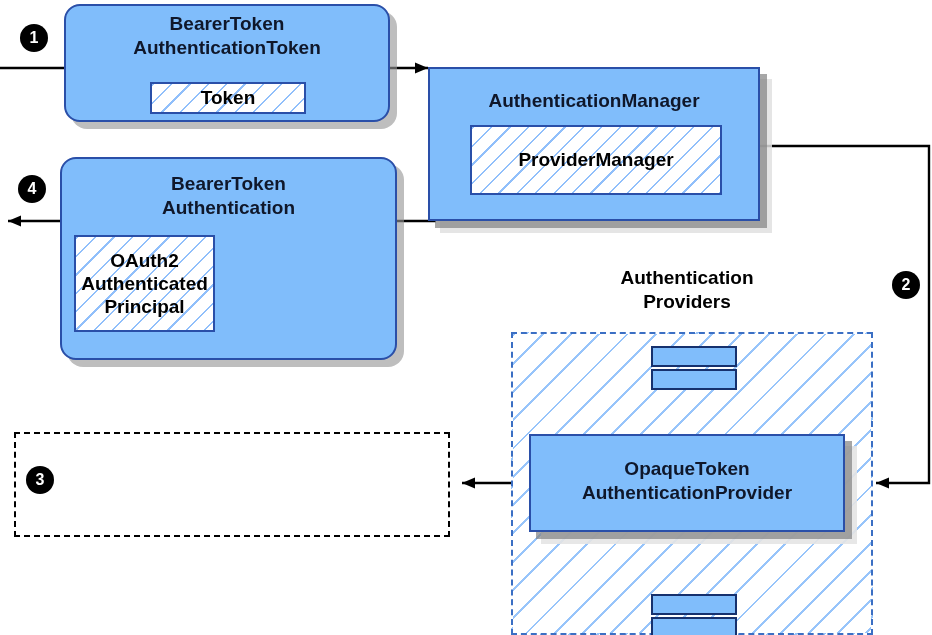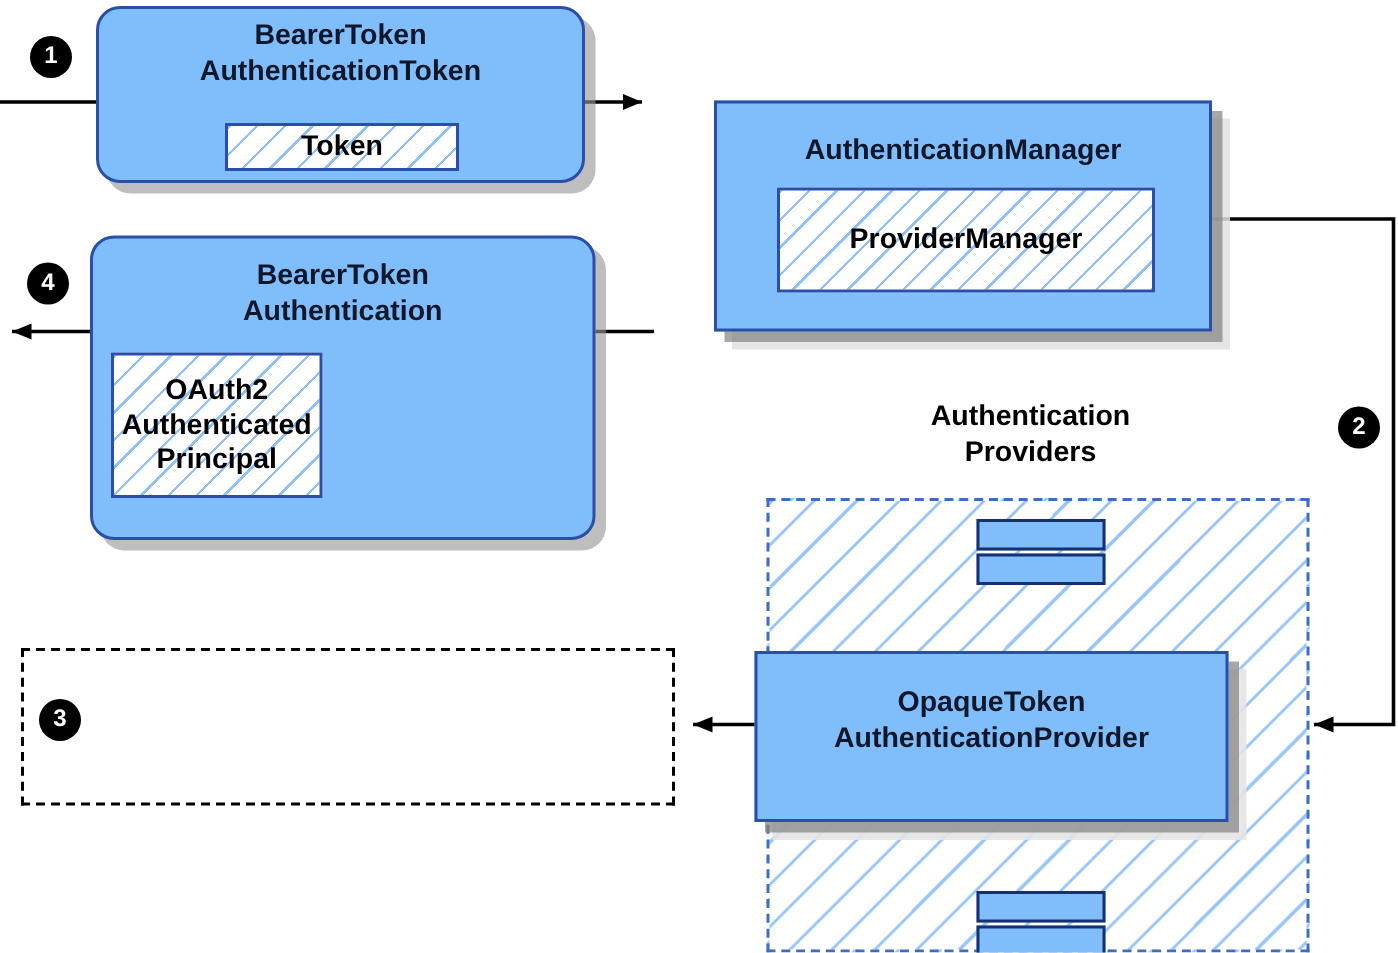--- a/index.html
+++ b/index.html
@@ -115,29 +115,29 @@
   <div class="group-label" style="left:537px;top:266px;width:300px;">Authentication
 Providers</div>
 
   <div class="group-blue" style="left:511px;top:332px;width:362px;height:303px;"></div>
 
   <div class="bar" style="left:651px;top:346px;width:82px;height:17px;"></div>
   <div class="bar" style="left:651px;top:369px;width:82px;height:17px;"></div>
   <div class="bar" style="left:651px;top:594px;width:82px;height:17px;"></div>
   <div class="bar" style="left:651px;top:617px;width:82px;height:17px;"></div>
 
-  <div class="node card-plain" style="left:503px;top:434px;width:316px;height:114px;">
+  <div class="node card-plain" style="left:529px;top:434px;width:316px;height:98px;">
     <div class="card-title" style="top:21px;">OpaqueToken
 AuthenticationProvider</div>
   </div>
 
   <div class="group-black" style="left:14px;top:432px;width:436px;height:105px;"></div>
 
 
-  <div class="node card-sharp" style="left:428px;top:67px;width:332px;height:154px;margin-left:48px;">
+  <div class="node card-sharp" style="left:428px;top:67px;width:332px;height:154px;">
     <div class="card-title" style="top:20px;">AuthenticationManager</div>
     <div class="hatch-box" style="left:40px;top:56px;width:252px;height:70px;">
       <span class="lbl">ProviderManager</span>
     </div>
   </div>
 
   <div class="node card-round" style="left:64px;top:4px;width:326px;height:118px;">
     <div class="card-title" style="top:6px;">BearerToken
 AuthenticationToken</div>
     <div class="hatch-box" style="left:84px;top:76px;width:156px;height:32px;">

